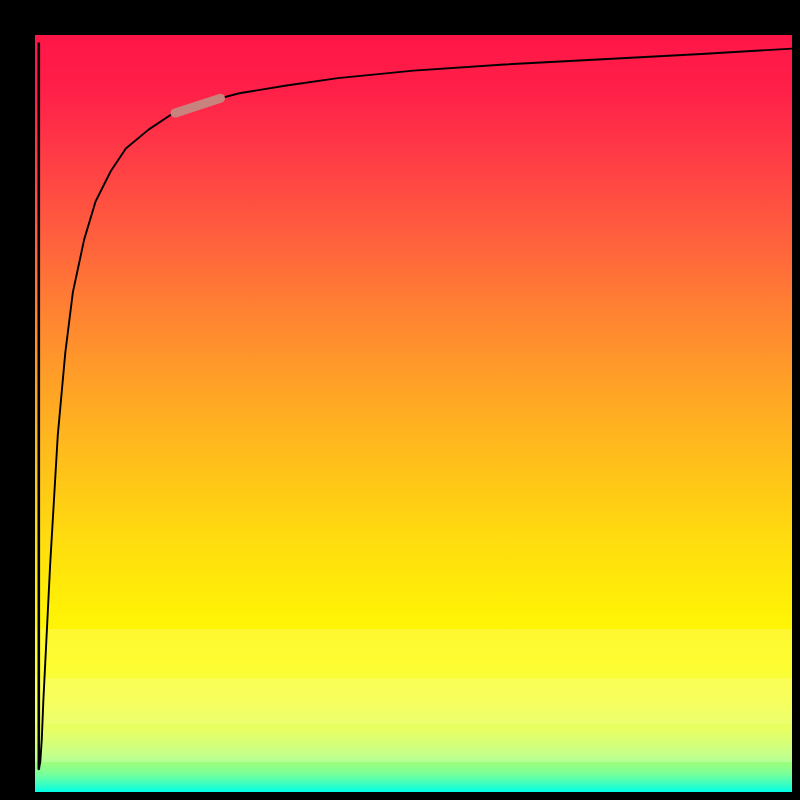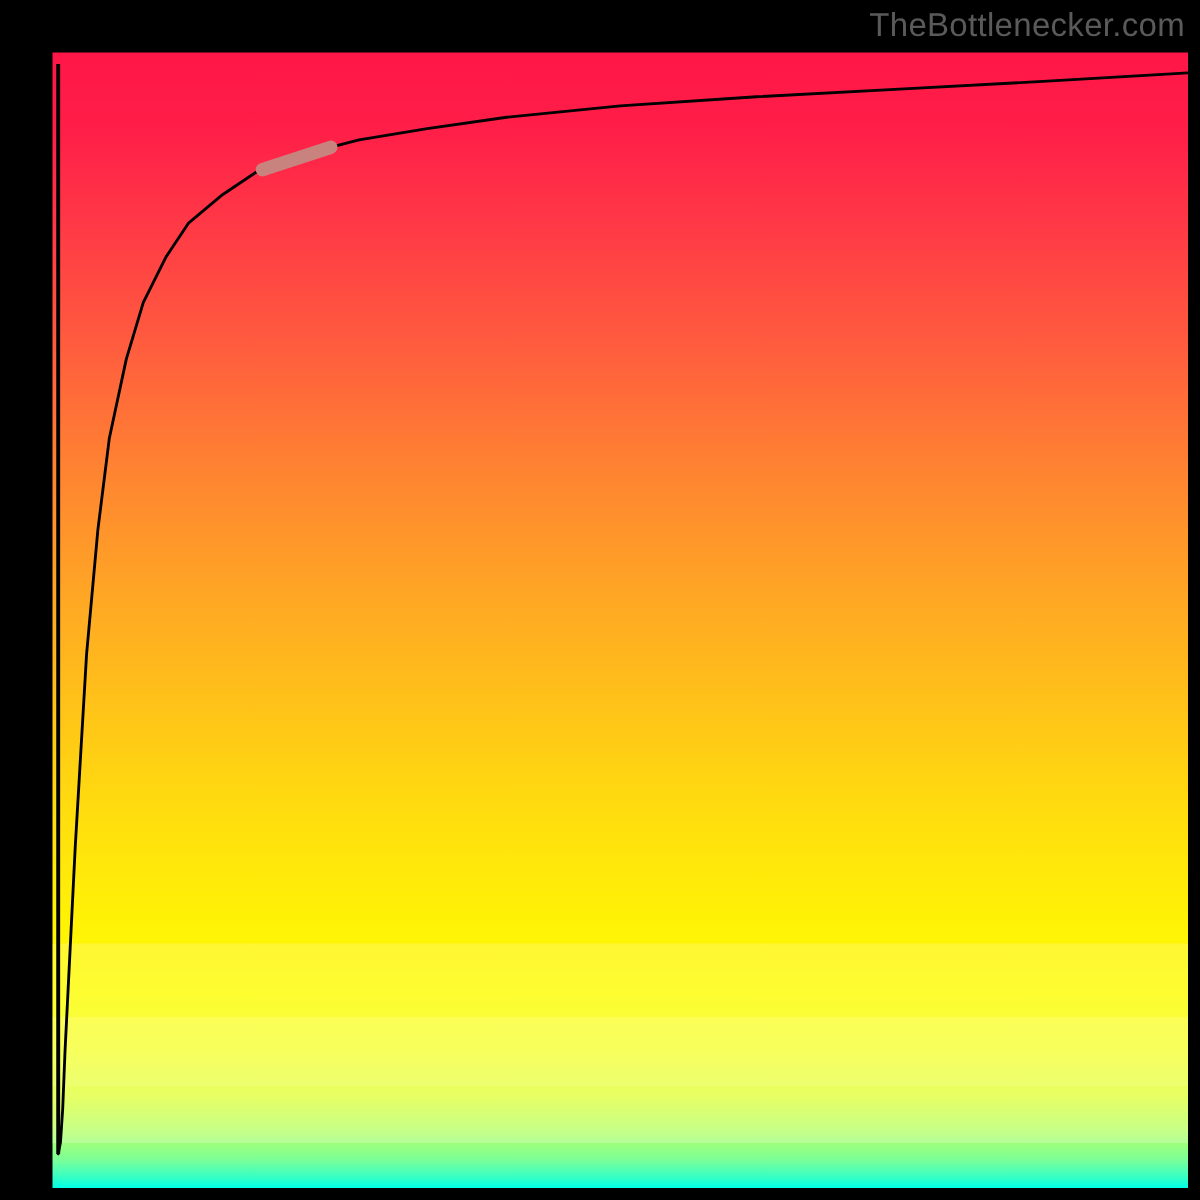--- a/index.html
+++ b/index.html
@@ -77,21 +77,20 @@
     fill: none;
     stroke: #c9837f;
     stroke-width: 9;
     stroke-linecap: round;
   }
 </style>
 </head>
 <body>
 
 <div class="stage">
-  <div class="attribution">TheBottlenecker.com</div>
 
   <div class="plot-area">
     <div class="haze haze-1"></div>
     <div class="haze haze-2"></div>
     <div class="haze haze-3"></div>
 
     <svg class="curve-layer" viewBox="0 0 757 757" preserveAspectRatio="none">
       <path class="spike-path" d="M 3.8 7.6 L 3.8 734.3"></path>
       <path class="curve-path" d="M 3.79 734.29 L 5.30 726.72 L 6.81 704.01 L 8.33 666.16 L 11.36 605.60 L 15.14 529.90 L 22.71 401.21 L 30.28 317.94 L 37.85 257.38 L 49.20 204.39 L 60.56 166.54 L 75.70 136.26 L 90.84 113.55 L 113.55 94.63 L 136.26 79.49 L 166.54 68.13 L 204.39 58.29 L 249.81 50.72 L 302.80 43.15 L 378.50 35.58 L 469.34 29.52 L 567.75 24.22 L 666.16 18.93 L 757.00 13.63"></path>
       <path class="marker-path" d="M 140.0 78.1 L 185.5 63.2"></path>

